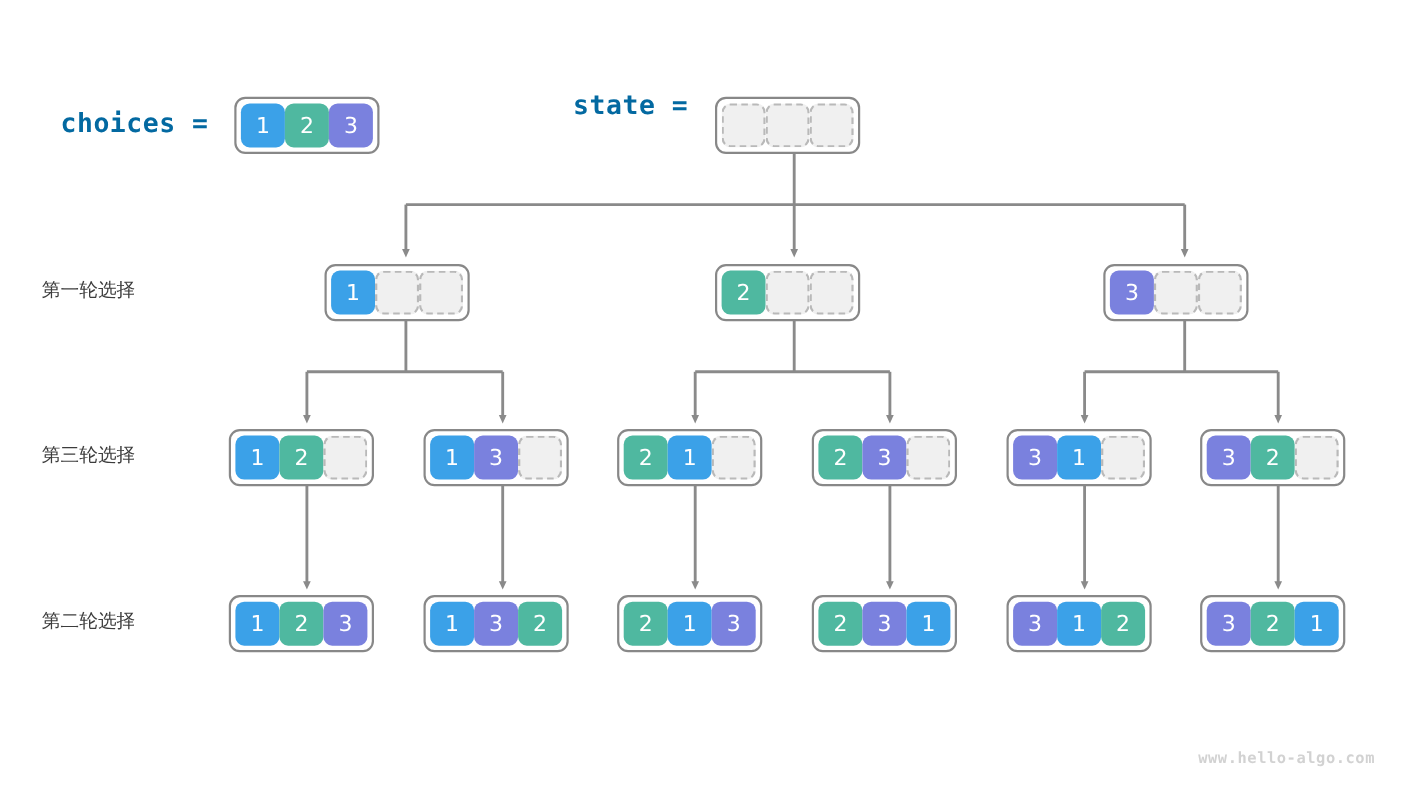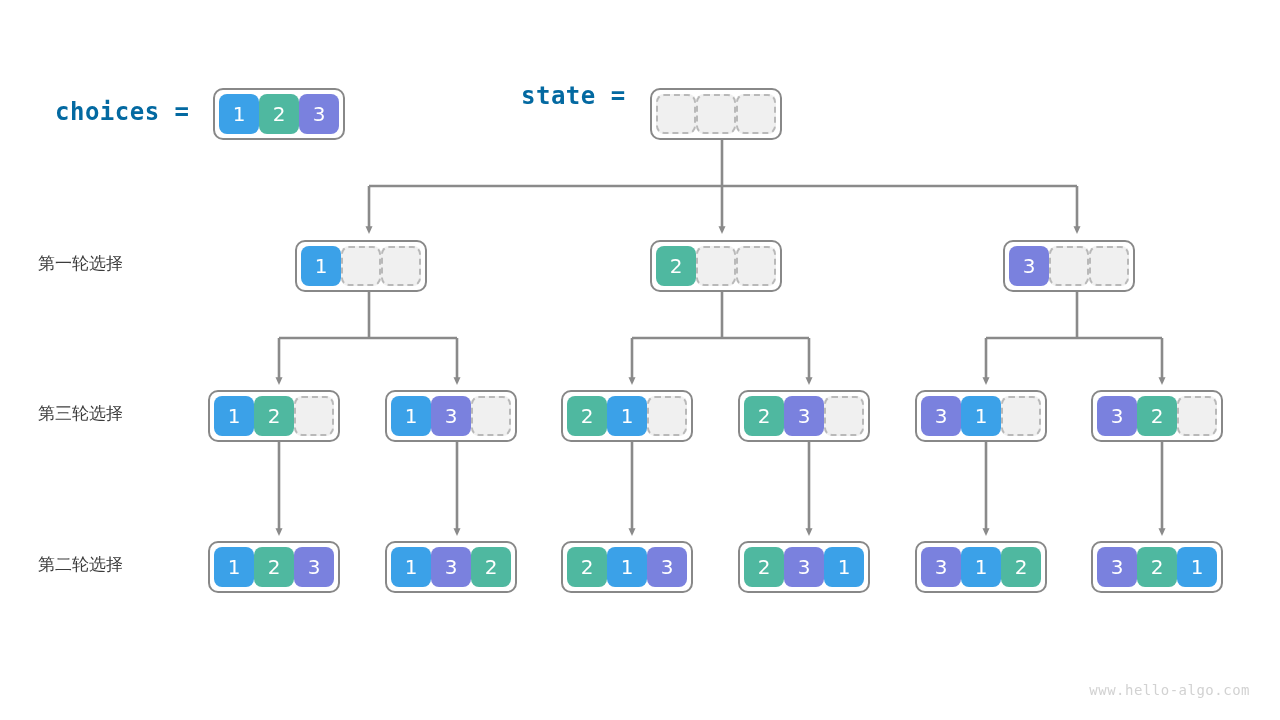--- a/index.html
+++ b/index.html
@@ -78,20 +78,21 @@
   }
   
   .watermark {
     position: absolute;
     right: 30px;
     bottom: 22px;
     font-family: "DejaVu Sans Mono", "Liberation Mono", monospace;
     font-size: 14px;
     color: #d2d2d2;
     letter-spacing: 0.5px;
+    font-weight: bold;
   }
 </style>
 </head>
 <body>
 
 <div id="canvas">
 
   <svg id="wires" viewBox="0 0 1280 720">
     <defs>
       <marker id="arrowhead" markerWidth="9" markerHeight="8" refX="4.2" refY="4" orient="auto" markerUnits="userSpaceOnUse">

